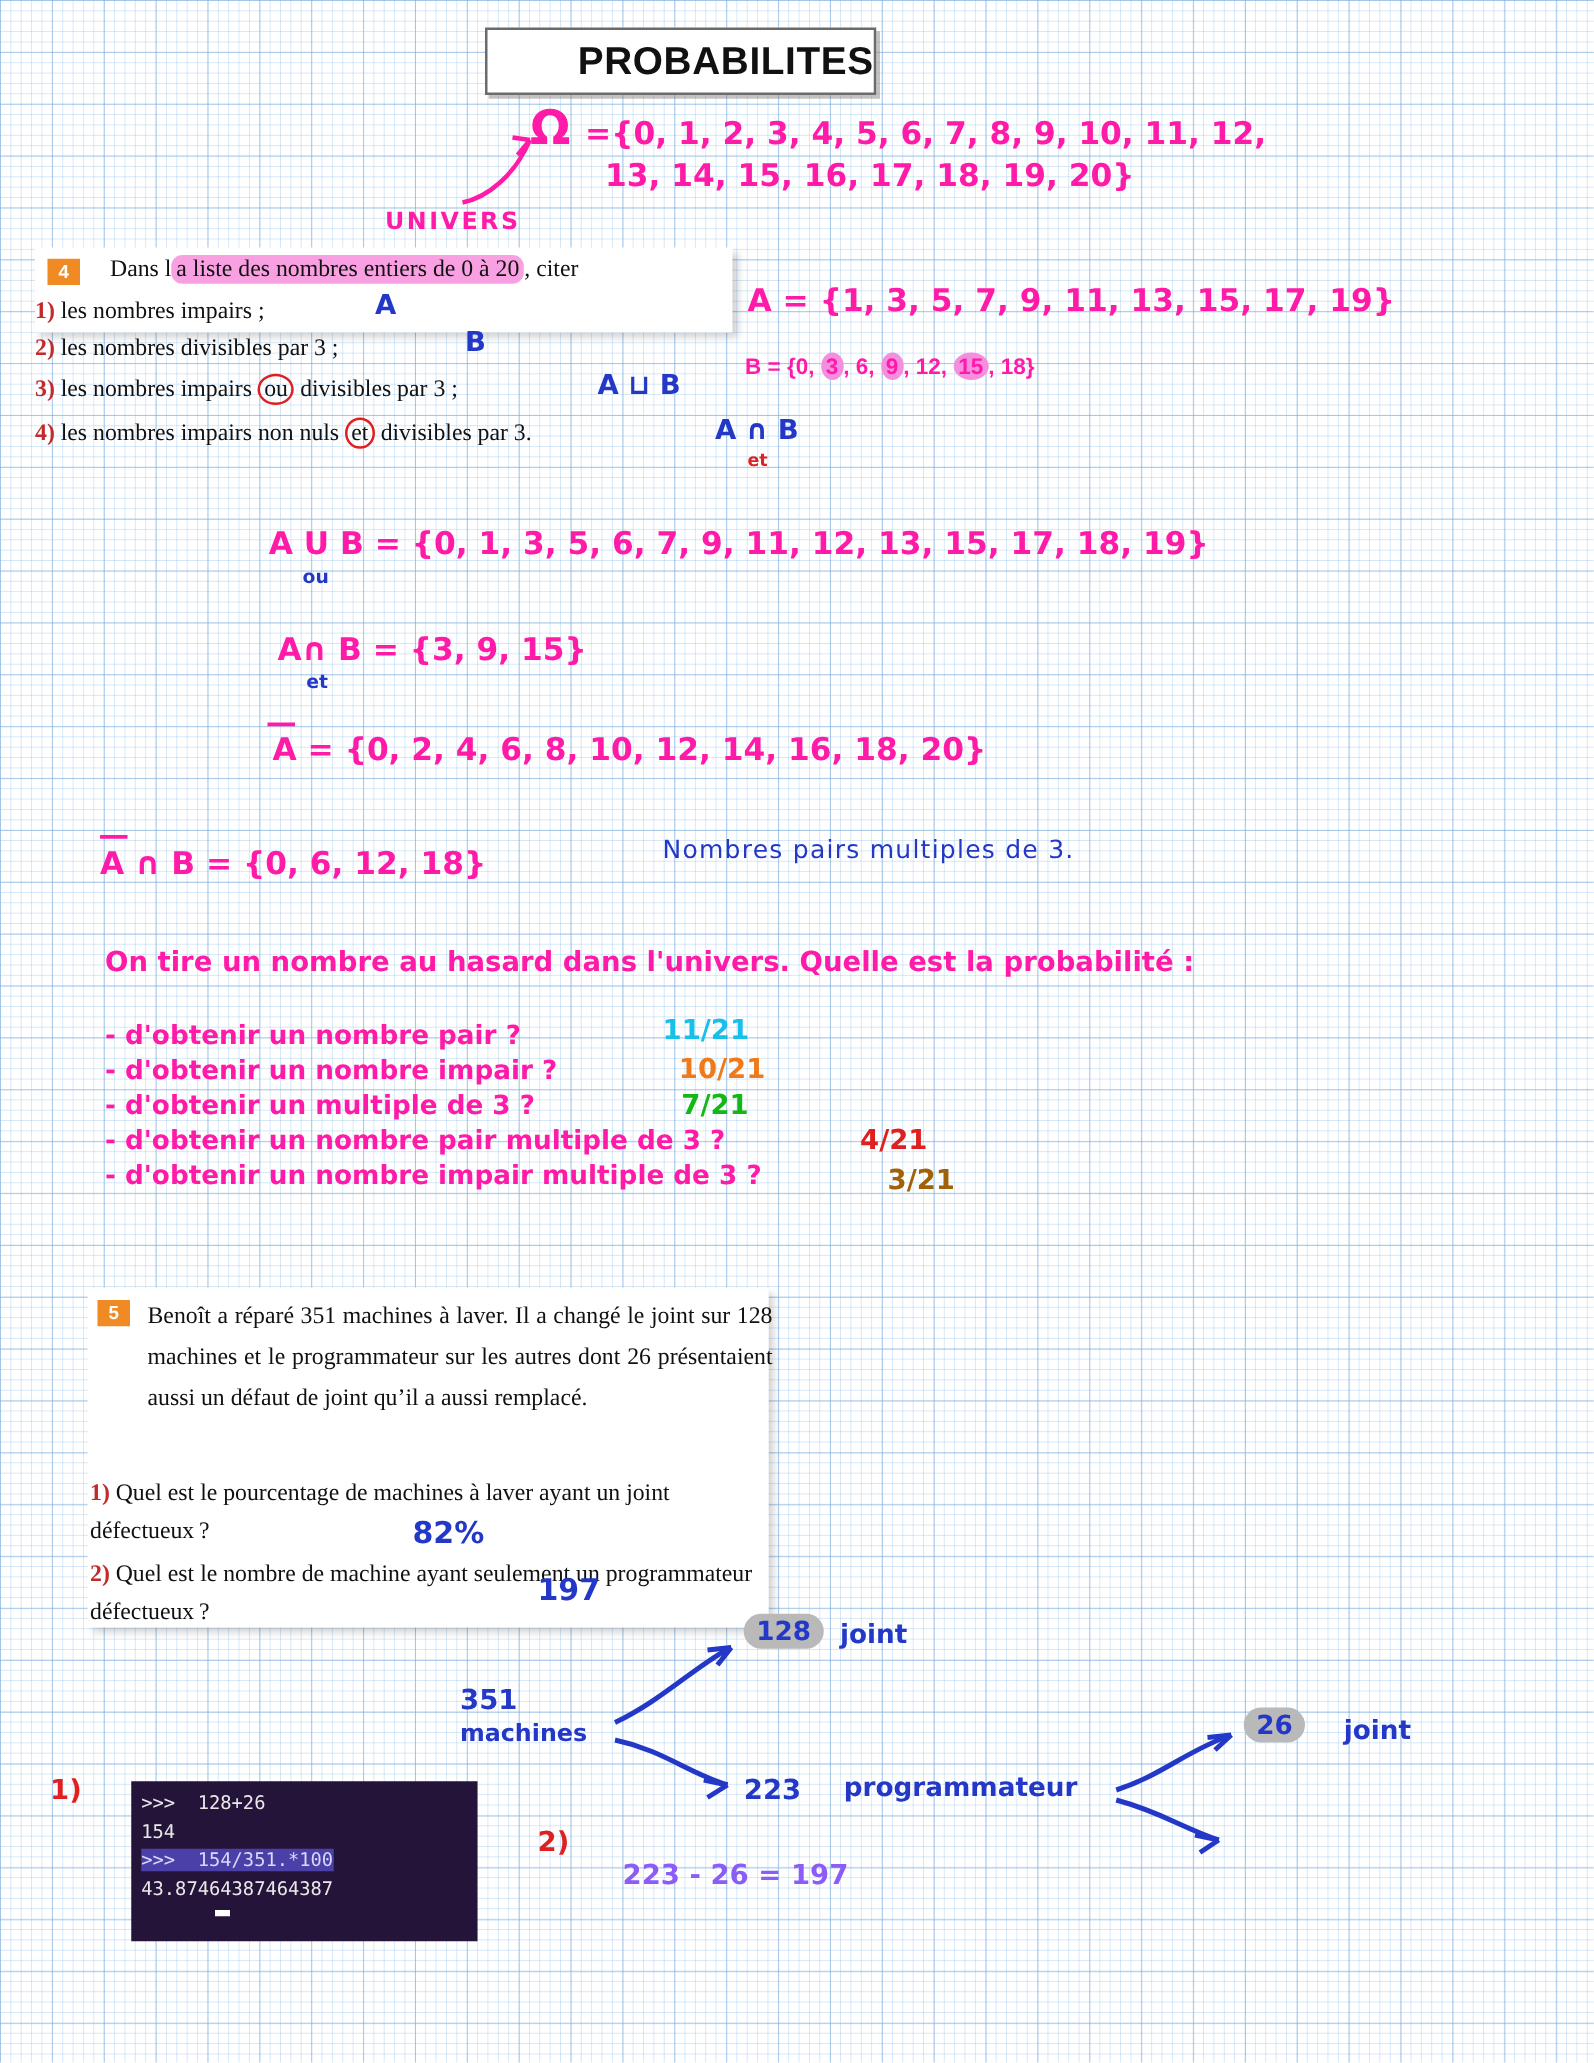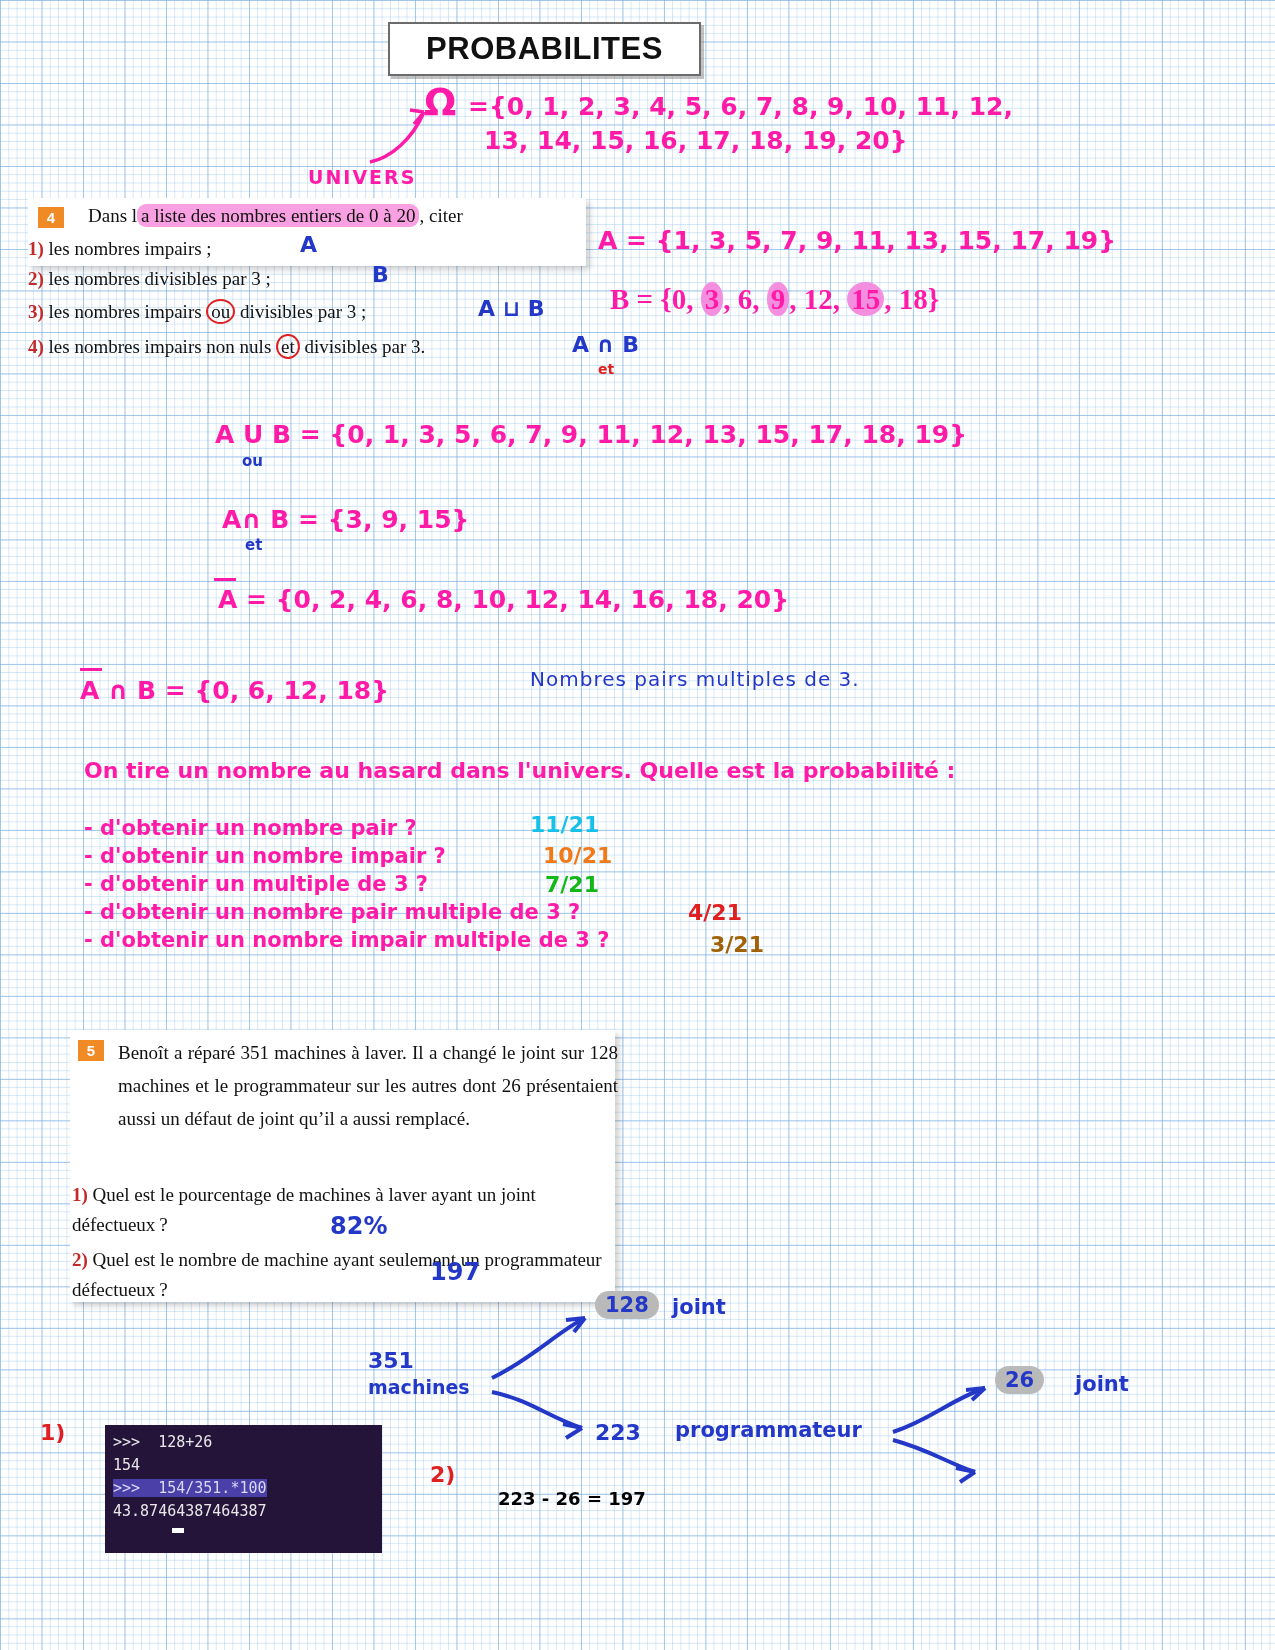--- a/index.html
+++ b/index.html
@@ -14,21 +14,21 @@
       linear-gradient(to bottom, rgba(150,195,235,0.40) 1px, transparent 1px);
     background-size:41.5px 41.5px,41.5px 41.5px,8.3px 8.3px,8.3px 8.3px;
   }
   .abs{position:absolute;}
 
   
   #title-box{
     left:388px;top:22px;width:309px;height:50px;
     border:2px solid #6b6b6b;background:#ffffff;
     box-shadow:3px 3px 0 rgba(120,120,120,0.45);
-    display:flex;align-items:center;justify-content:center;
+    display:flex;align-items:center;justify-content:flex-end;
   }
   #title-box span{font-size:31px;font-weight:bold;letter-spacing:.5px;color:#111;}
 
   #omega-sym{left:424px;top:80px;font-size:38px;font-weight:bold;color:#ff1aa8;font-family:"DejaVu Sans",sans-serif;}
   #omega-eq{left:468px;top:90px;font-size:25px;font-weight:bold;color:#ff1aa8;line-height:34px;font-family:"DejaVu Sans",sans-serif;width:640px;}
   #univers-label{left:308px;top:166px;font-size:19px;font-weight:bold;color:#ff1aa8;letter-spacing:2px;font-family:"DejaVu Sans",sans-serif;}
 
   
   #univers-arrow{left:360px;top:100px;width:80px;height:70px;}
 
@@ -55,21 +55,21 @@
   
   .note{font-family:"DejaVu Sans",sans-serif;color:#2438c8;font-weight:bold;}
   #note-A{left:300px;top:232px;font-size:22px;}
   #note-B{left:372px;top:262px;font-size:22px;}
   #note-AUB{left:478px;top:296px;font-size:22px;}
   #note-AnB{left:572px;top:332px;font-size:22px;}
   #note-et-small{left:598px;top:361px;font-size:14px;color:#e02020;font-weight:bold;font-family:"DejaVu Sans",sans-serif;}
 
   
   #setA{left:598px;top:226px;font-size:25px;font-weight:bold;color:#ff1aa8;font-family:"DejaVu Sans",sans-serif;}
-  #setB{left:610px;top:283px;font-size:29px;font-weight:bold;color:#ff1aa8;font-family:Liberation Serif, serif;}
+  #setB{left:596px;top:283px;font-size:18px;font-weight:bold;color:#ff1aa8;font-family:Liberation Sans, sans-serif;}
   .hl-dot{background:#f48fe0;border-radius:50%;padding:1px 4px;}
 
   #setAUB{left:215px;top:420px;font-size:25px;font-weight:bold;color:#ff1aa8;font-family:"DejaVu Sans",sans-serif;}
   #setAIB{left:222px;top:505px;font-size:25px;font-weight:bold;color:#ff1aa8;font-family:"DejaVu Sans",sans-serif;}
   #ou2{left:242px;top:452px;font-size:15px;color:#2438c8;font-weight:bold;font-family:"DejaVu Sans",sans-serif;}
   #et2{left:245px;top:536px;font-size:15px;color:#2438c8;font-weight:bold;font-family:"DejaVu Sans",sans-serif;}
 
   #setAbar{left:218px;top:585px;font-size:25px;font-weight:bold;color:#ff1aa8;font-family:"DejaVu Sans",sans-serif;}
   #abar-overline{left:214px;top:578px;width:22px;height:3px;background:#ff1aa8;}
 
@@ -117,21 +117,21 @@
   #svg-arrows{left:0;top:0;width:1275px;height:1650px;pointer-events:none;}
 
   
   #term{left:105px;top:1425px;width:277px;height:128px;background:#25143a;}
   #term pre{margin:0;padding:6px 8px;color:#e8e8e8;font-family:"DejaVu Sans Mono",monospace;font-size:15px;line-height:23px;}
   .sel{background:#4b3fa8;color:#d8d8f8;}
   #term-caret{left:172px;top:1528px;width:12px;height:5px;background:#ffffff;}
 
   #lab1{left:40px;top:1420px;font-size:22px;font-weight:bold;color:#e02020;font-family:"DejaVu Sans",sans-serif;}
   #lab2{left:430px;top:1462px;font-size:22px;font-weight:bold;color:#e02020;font-family:"DejaVu Sans",sans-serif;}
-  #calc2{left:498px;top:1488px;font-size:18px;font-weight:bold;color:#000000;font-family:"DejaVu Sans",sans-serif;}
+  #calc2{left:498px;top:1488px;font-size:22px;font-weight:bold;color:#8b5cf6;font-family:"DejaVu Sans",sans-serif;}
 </style>
 </head>
 <body>
 
 <div class="abs" id="title-box">
   <span>PROBABILITES</span>
 </div>
 
 <div class="abs" id="omega-sym">Ω</div>
 <div class="abs" id="omega-eq">

